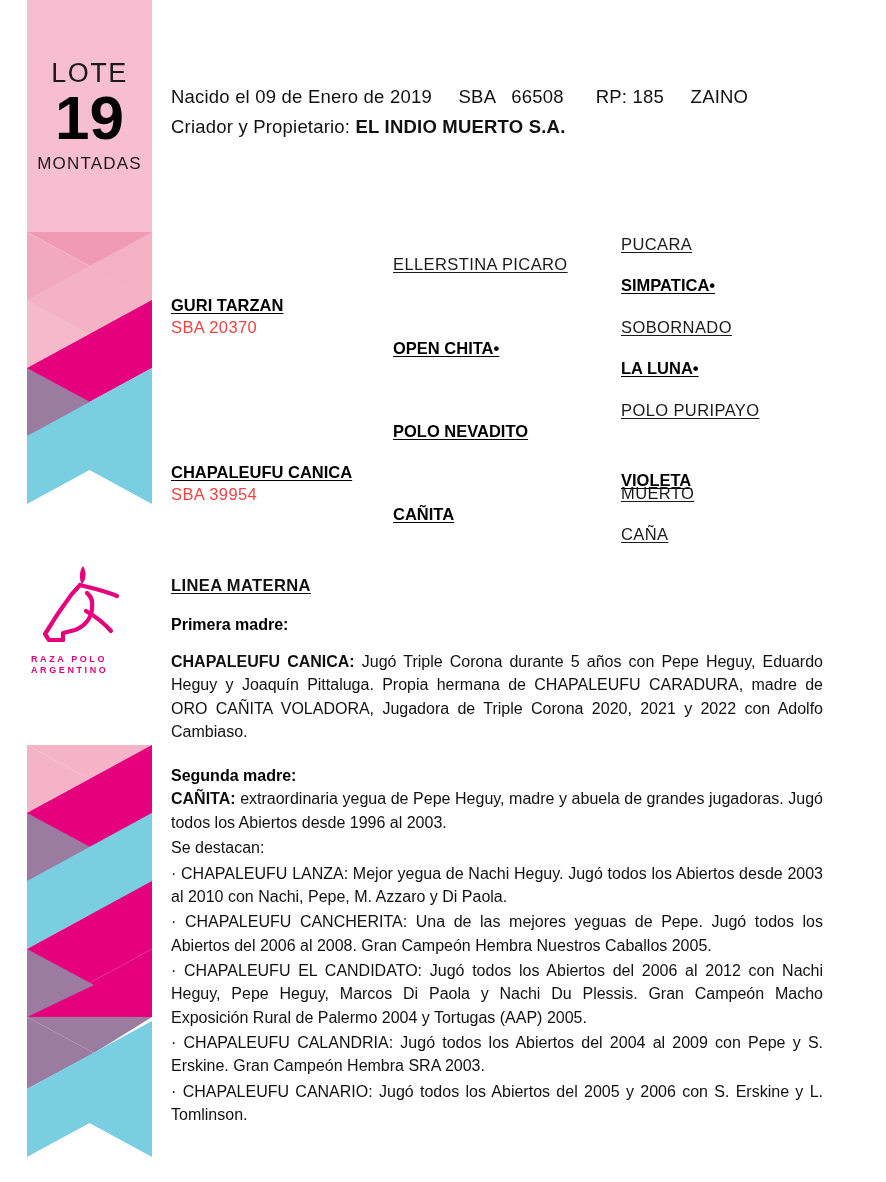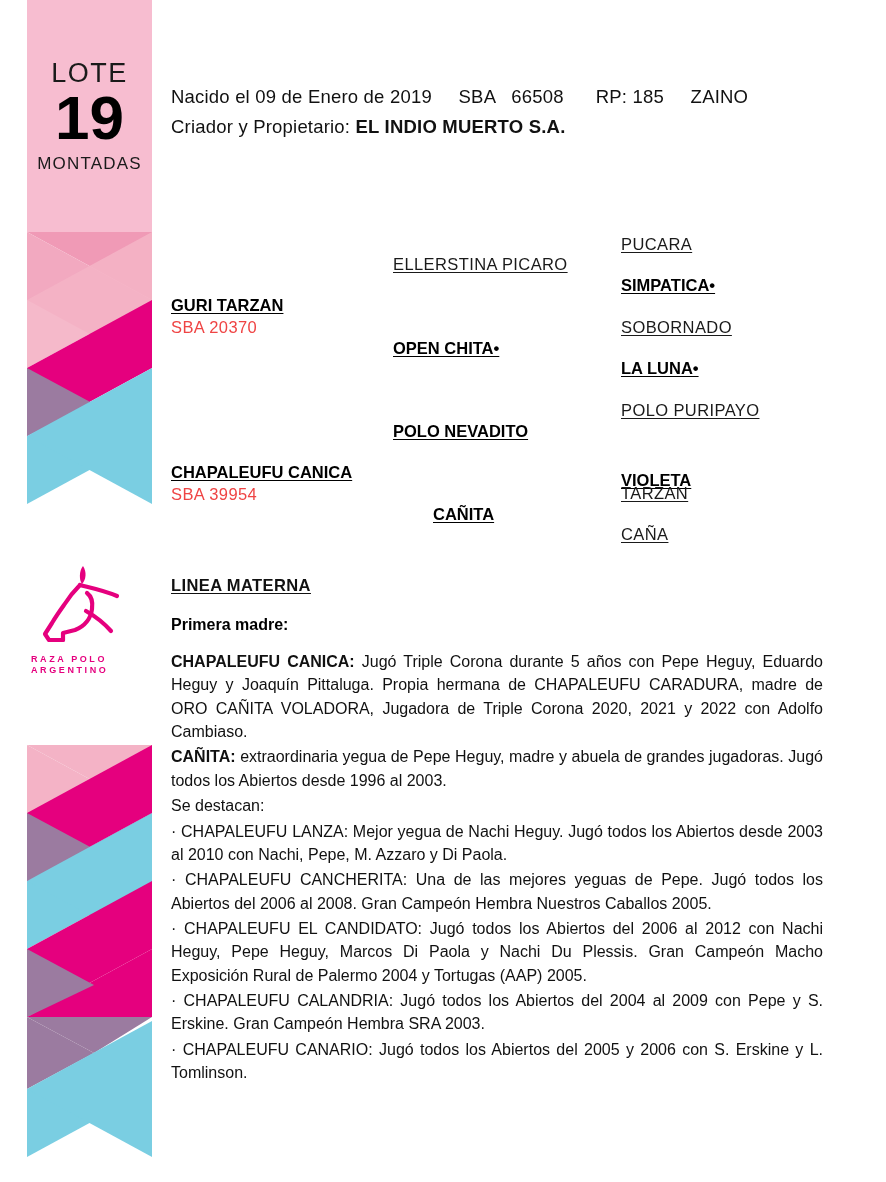--- a/index.html
+++ b/index.html
@@ -238,21 +238,21 @@
 
   <div class="ped light" style="left:393px; top:254px;">
     <span class="nm">ELLERSTINA PICARO</span>
   </div>
   <div class="ped bold" style="left:393px; top:338px;">
     <span class="nm">OPEN CHITA•</span>
   </div>
   <div class="ped bold" style="left:393px; top:421px;">
     <span class="nm">POLO NEVADITO</span>
   </div>
-  <div class="ped bold" style="left:393px; top:504px;margin-left:40px;">
+  <div class="ped bold" style="left:393px; top:504px;">
     <span class="nm">CAÑITA</span>
   </div>
 
   <div class="ped light" style="left:621px; top:234px;">
     <span class="nm">PUCARA</span>
   </div>
   <div class="ped bold" style="left:621px; top:275px;">
     <span class="nm">SIMPATICA•</span>
   </div>
   <div class="ped light" style="left:621px; top:317px;">
@@ -261,35 +261,36 @@
   <div class="ped bold" style="left:621px; top:358px;">
     <span class="nm">LA LUNA•</span>
   </div>
   <div class="ped light" style="left:621px; top:400px;">
     <span class="nm">POLO PURIPAYO</span>
   </div>
   <div class="ped bold" style="left:621px; top:441px;margin-top:29px;">
     <span class="nm">VIOLETA</span>
   </div>
   <div class="ped light" style="left:621px; top:483px;">
-    <span class="nm">TARZAN</span>
+    <span class="nm">MUERTO</span>
   </div>
   <div class="ped light" style="left:621px; top:524px;">
     <span class="nm">CAÑA</span>
   </div>
 </div>
 
 <div id="body-text">
 
   <div class="mat-head">LINEA MATERNA</div>
 
   <div class="sec-title">Primera madre:</div>
 
   <p class="para"><b>CHAPALEUFU CANICA:</b><span> Jugó Triple Corona durante 5 años con Pepe Heguy, Eduardo Heguy y Joaquín Pittaluga. Propia hermana de CHAPALEUFU CARADURA, madre de ORO CAÑITA VOLADORA, Jugadora de Triple Corona 2020, 2021 y 2022 con Adolfo Cambiaso.</span></p>
 
+  <div class="sec-title tight">Segunda madre:</div>
 
   <p class="para snug"><b>CAÑITA:</b><span> extraordinaria yegua de Pepe Heguy, madre y abuela de grandes jugadoras. Jugó todos los Abiertos desde 1996 al 2003.</span></p>
 
   <p class="para snug nojust">Se destacan:</p>
 
   <p class="para snug">· CHAPALEUFU LANZA: Mejor yegua de Nachi Heguy. Jugó todos los Abiertos desde 2003 al 2010 con Nachi, Pepe, M. Azzaro y Di Paola.</p>
   <p class="para snug">· CHAPALEUFU CANCHERITA: Una de las mejores yeguas de Pepe. Jugó todos los Abiertos del 2006 al 2008. Gran Campeón Hembra Nuestros Caballos 2005.</p>
   <p class="para snug">· CHAPALEUFU EL CANDIDATO: Jugó todos los Abiertos del 2006 al 2012 con Nachi Heguy, Pepe Heguy, Marcos Di Paola y Nachi Du Plessis. Gran Campeón Macho Exposición Rural de Palermo 2004 y Tortugas (AAP) 2005.</p>
   <p class="para snug">· CHAPALEUFU CALANDRIA: Jugó todos los Abiertos del 2004 al 2009 con Pepe y S. Erskine. Gran Campeón Hembra SRA 2003.</p>
   <p class="para snug">· CHAPALEUFU CANARIO: Jugó todos los Abiertos del 2005 y 2006 con S. Erskine y L. Tomlinson.</p>

